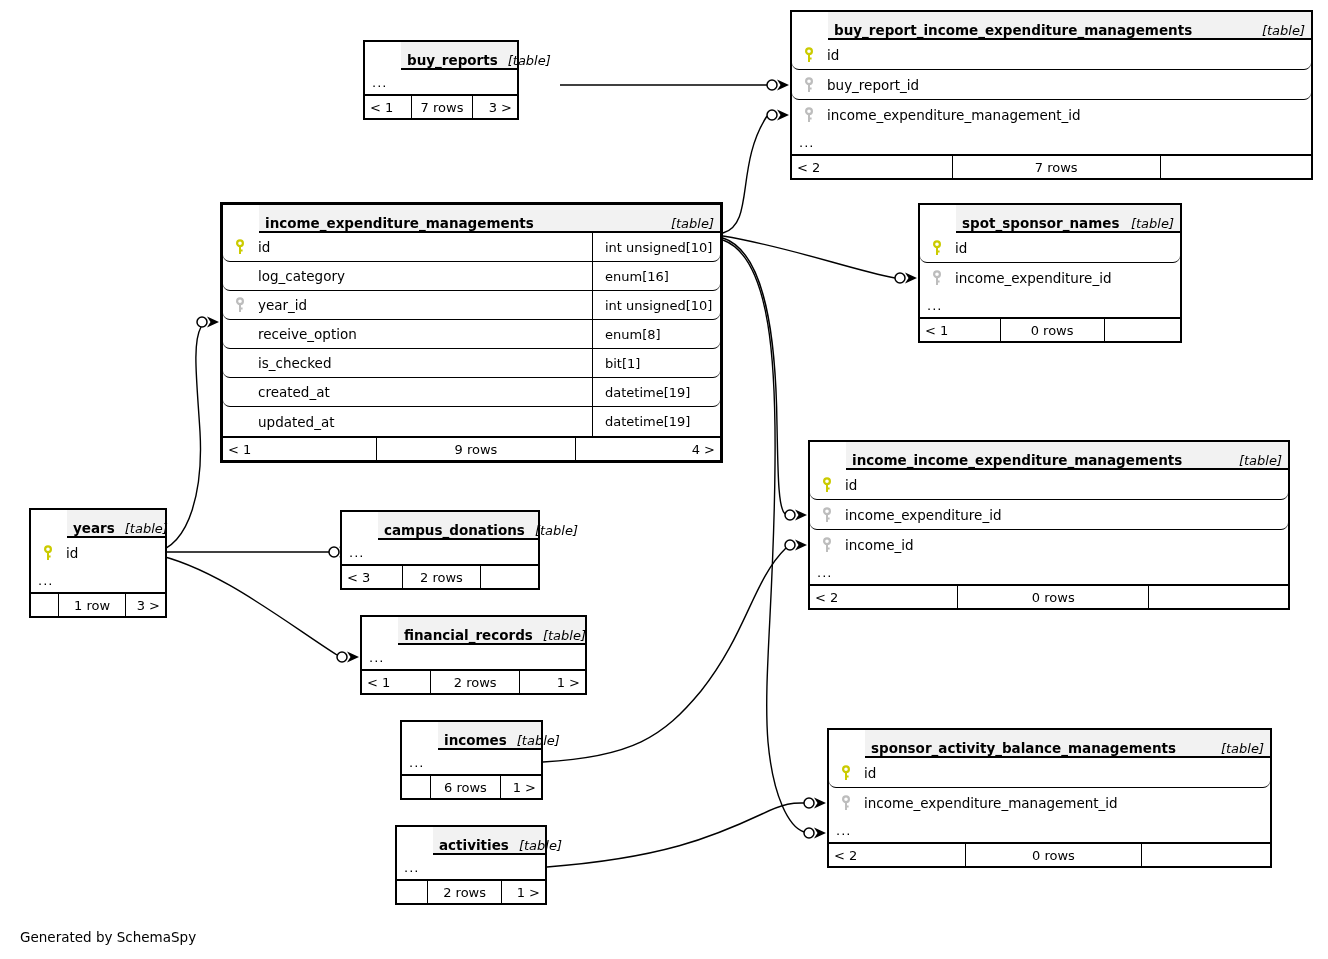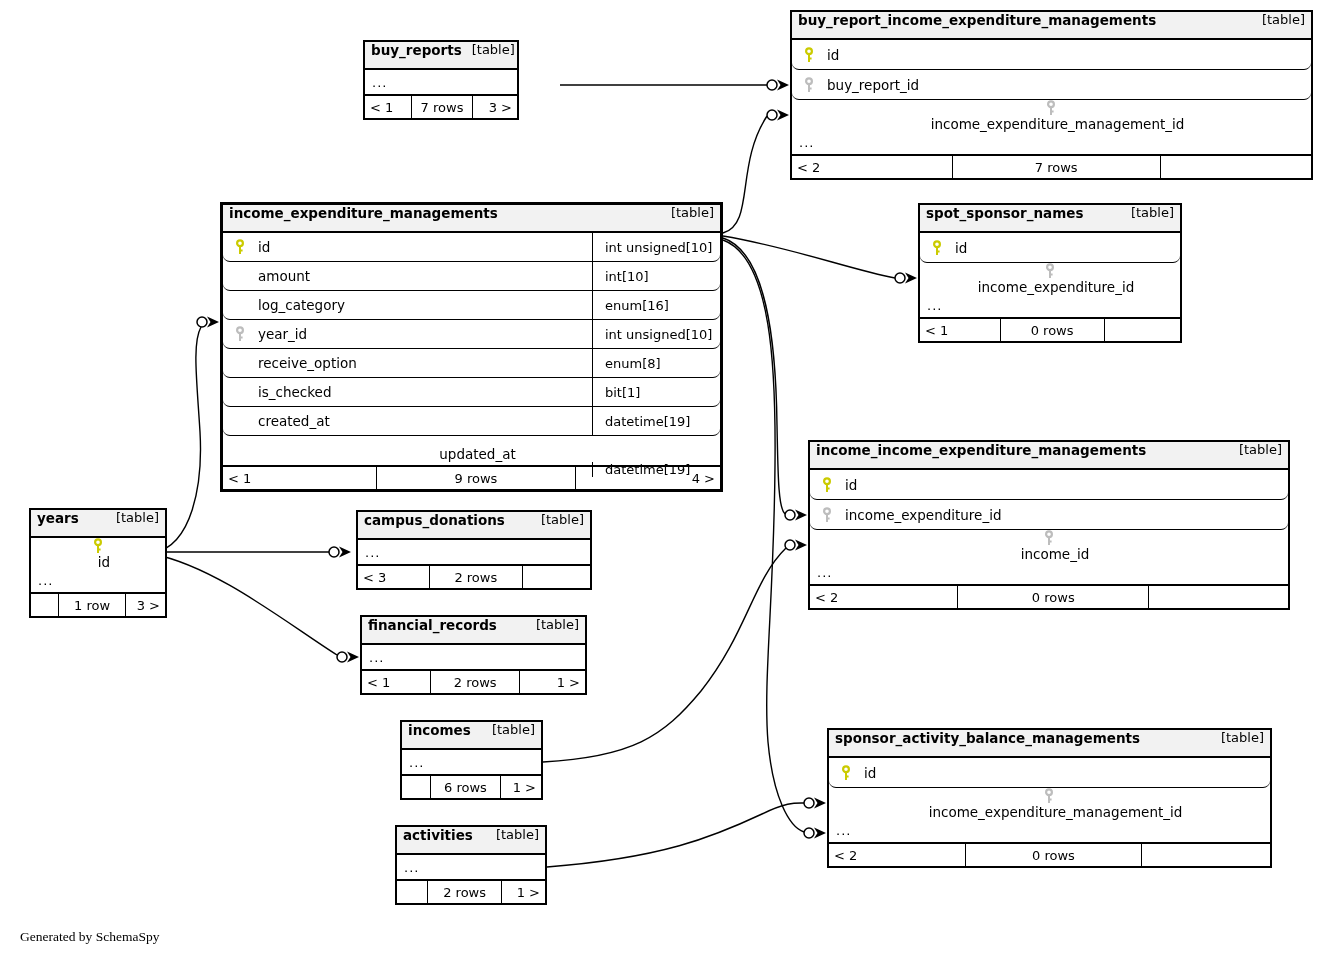--- a/index.html
+++ b/index.html
@@ -1,38 +1,38 @@
 <!DOCTYPE html>
 <html><head>
 <meta charset="utf-8">
 <style>
   html,body{margin:0;padding:0;background:#ffffff;}
   body{font-family:"DejaVu Sans", sans-serif; color:#000;}
   #canvas{position:relative;width:1328px;height:959px;overflow:hidden;background:#fff;}
   #wires{position:absolute;left:0;top:0;width:1328px;height:959px;z-index:0;}
   .tbl{position:absolute;z-index:1;background:#fff;border:2px solid #000;box-sizing:border-box;}
   .tbl.focal{border-width:3px;}
-  .hdr{height:28px;display:flex;align-items:flex-start;padding:0 6px;background:#f2f2f2;border-bottom:2px solid #000;box-sizing:border-box;}
+  .hdr{height:28px;display:flex;align-items:flex-end;padding:0 6px;background:#f2f2f2;border-bottom:2px solid #000;box-sizing:border-box;margin-left:36px;}
   .title{font-weight:bold;font-size:13.5px;white-space:nowrap;}
-  .tag{margin-left:auto;font-size:13px;white-space:nowrap;padding-left:10px;}
+  .tag{margin-left:auto;font-size:13px;white-space:nowrap;padding-left:10px;font-style:italic;}
   .crow{height:30px;display:flex;align-items:center;padding-left:12px;border-bottom:1px solid #000;box-sizing:border-box;border-radius:7px;}
   .focal .crow{height:29px;}
-  .crow.last{border-bottom:none;flex-direction:column;}
+  .crow.last{border-bottom:none;}
   .key{width:10px;height:16px;flex:0 0 10px;margin-right:13px;}
   .key.pk{color:#cbcb00;}
   .key.fk{color:#bdbdbd;}
   .cname{font-size:13.5px;white-space:nowrap;}
   .ctype{margin-left:auto;border-left:1px solid #000;align-self:stretch;display:flex;align-items:center;padding-left:12px;width:128px;font-size:13px;white-space:nowrap;box-sizing:border-box;}
   .ell{height:24px;display:flex;align-items:center;padding-left:7px;font-size:13px;letter-spacing:1px;box-sizing:border-box;}
   .stats{height:24px;display:flex;align-items:stretch;border-top:2px solid #000;font-size:13px;box-sizing:border-box;}
   .sl{width:31%;display:flex;align-items:center;padding-left:5px;border-right:1px solid #000;box-sizing:border-box;white-space:nowrap;}
   .sm{flex:1;display:flex;align-items:center;justify-content:center;border-right:1px solid #000;box-sizing:border-box;white-space:nowrap;}
   .sr{width:29%;display:flex;align-items:center;justify-content:flex-end;padding-right:5px;box-sizing:border-box;white-space:nowrap;}
   .tbl.narrow .sl{width:21%;}
-  .gen{position:absolute;left:20px;top:929px;font-size:13.5px;z-index:1;font-family:Liberation Serif, serif;}
+  .gen{position:absolute;left:20px;top:929px;font-size:13.5px;z-index:1;}
   .wire{stroke:#000;stroke-width:1.4;fill:none;}
   .dot{fill:#fff;stroke:#000;stroke-width:1.5;}
   .dart{fill:#000;stroke:none;}
 </style>
 </head>
 <body>
 
 <div id="canvas">
 
   <svg id="wires" width="1328" height="959" viewBox="0 0 1328 959">
@@ -143,25 +143,20 @@
     <div class="crow">
       <span class="key pk"><svg viewBox="0 0 10 16" width="10" height="16">
             <circle cx="5" cy="4.2" r="2.9" fill="none" stroke="currentColor" stroke-width="2.2"></circle>
             <path d="M5 7.2 L5 15 M5 11.5 L7.6 11.5" stroke="currentColor" stroke-width="2" fill="none"></path>
           </svg></span>
       <span class="cname">id</span>
       <span class="ctype">int unsigned[10]</span>
     </div>
     <div class="crow">
       <span class="key"></span>
-      <span class="cname">amount</span>
-      <span class="ctype">int[10]</span>
-    </div>
-    <div class="crow">
-      <span class="key"></span>
       <span class="cname">log_category</span>
       <span class="ctype">enum[16]</span>
     </div>
     <div class="crow">
       <span class="key fk"><svg viewBox="0 0 10 16" width="10" height="16">
             <circle cx="5" cy="4.2" r="2.9" fill="none" stroke="currentColor" stroke-width="2.2"></circle>
             <path d="M5 7.2 L5 15 M5 11.5 L7.6 11.5" stroke="currentColor" stroke-width="2" fill="none"></path>
           </svg></span>
       <span class="cname">year_id</span>
       <span class="ctype">int unsigned[10]</span>
@@ -233,21 +228,21 @@
       <span class="cname">id</span>
     </div>
     <div class="ell">...</div>
     <div class="stats">
       <span class="sl"></span>
       <span class="sm">1 row</span>
       <span class="sr">3 &gt;</span>
     </div>
   </div>
 
-  <div class="tbl" style="left:356px;top:510px;width:236px">
+  <div class="tbl" style="left:340px;top:510px;width:200px">
     <div class="hdr">
       <span class="title">campus_donations</span>
       <span class="tag">[table]</span>
     </div>
     <div class="ell">...</div>
     <div class="stats">
       <span class="sl">&lt; 3</span>
       <span class="sm">2 rows</span>
       <span class="sr"></span>
     </div>

